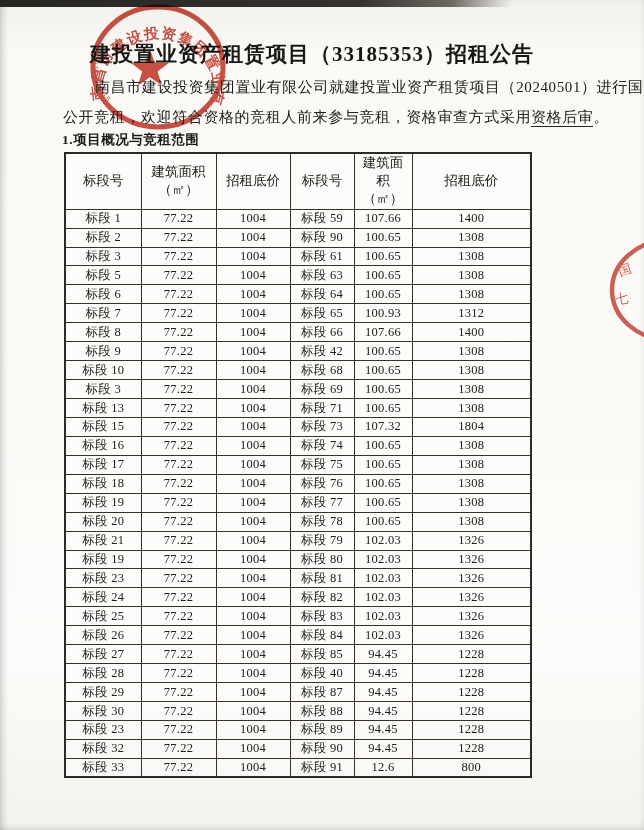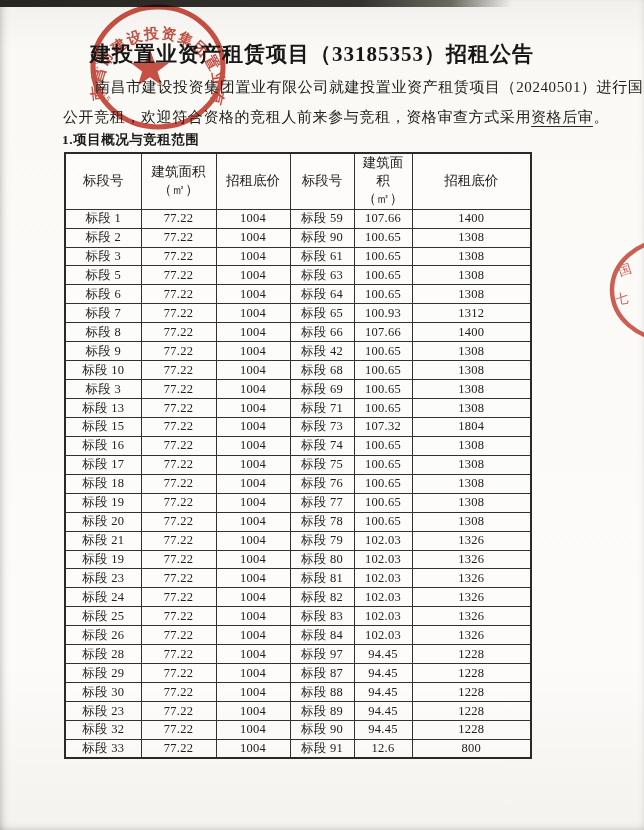--- a/index.html
+++ b/index.html
@@ -281,24 +281,32 @@
         </tr>
         <tr>
           <td>标段 26</td>
           <td>77.22</td>
           <td>1004</td>
           <td>标段 84</td>
           <td>102.03</td>
           <td>1326</td>
         </tr>
         <tr>
+          <td>标段 27</td>
+          <td>77.22</td>
+          <td>1004</td>
+          <td>标段 85</td>
+          <td>94.45</td>
+          <td>1228</td>
+        </tr>
+        <tr>
           <td>标段 28</td>
           <td>77.22</td>
           <td>1004</td>
-          <td>标段 97</td>
+          <td>标段 40</td>
           <td>94.45</td>
           <td>1228</td>
         </tr>
         <tr>
           <td>标段 29</td>
           <td>77.22</td>
           <td>1004</td>
           <td>标段 87</td>
           <td>94.45</td>
           <td>1228</td>

